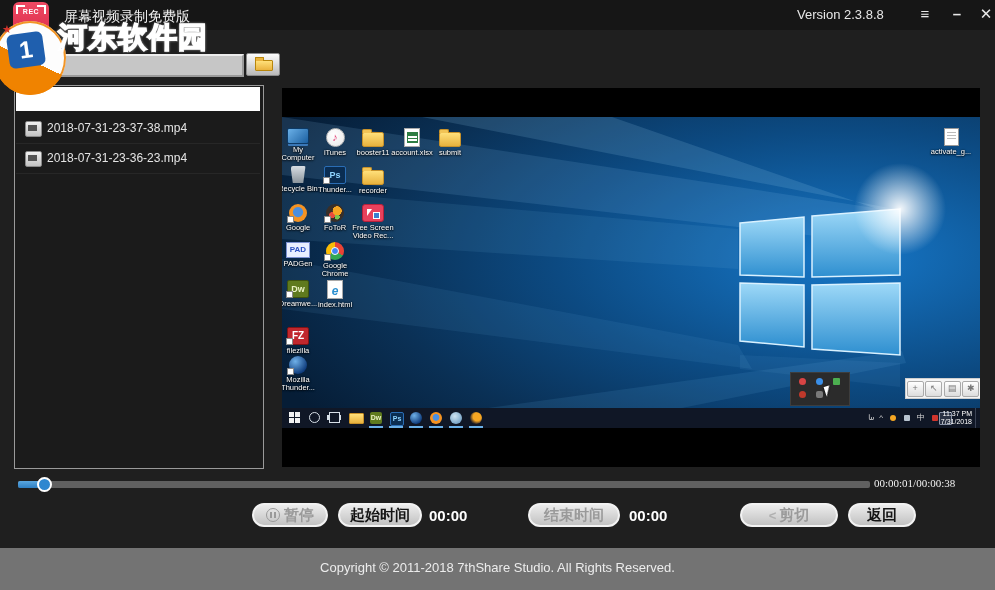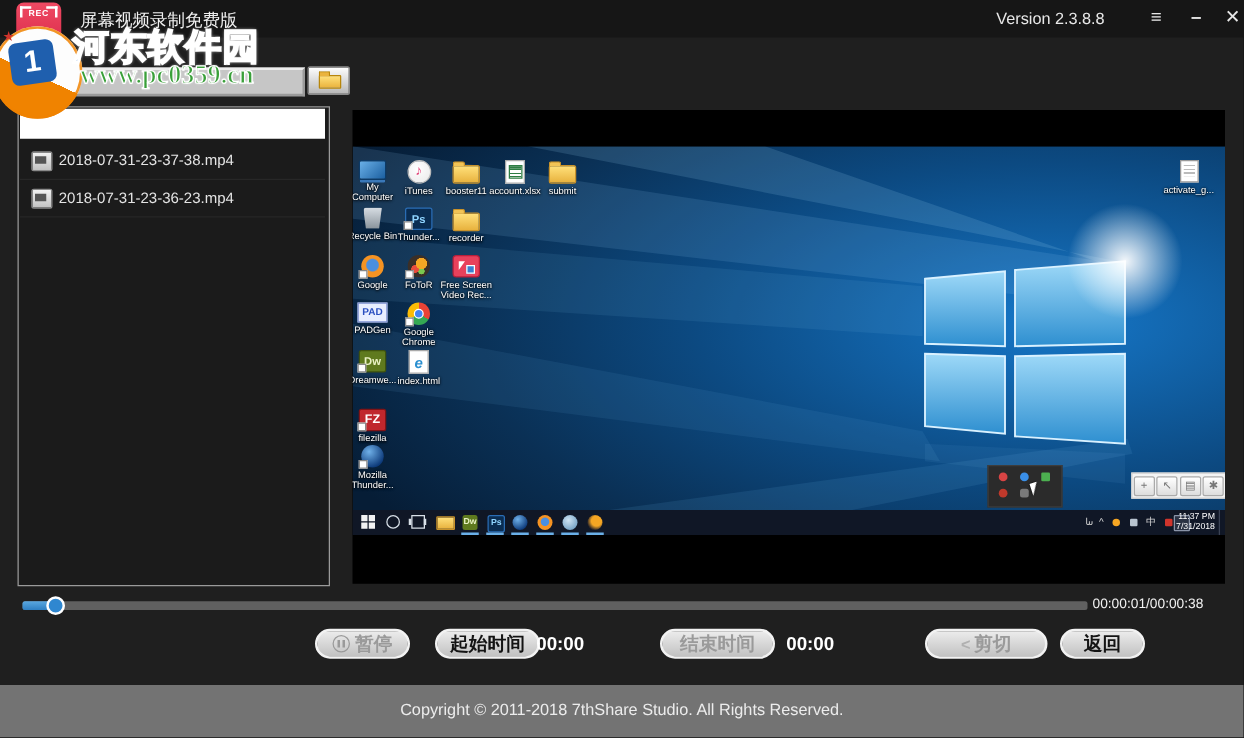--- a/index.html
+++ b/index.html
@@ -150,21 +150,21 @@
                 filter:drop-shadow(0 0 1px #000);}
   .mini-toolbar{position:absolute;left:623px;top:261px;width:74px;height:19px;background:#f4f4f4;
                 border:1px solid #cfcfcf;display:flex;align-items:center;justify-content:space-around;}
   .mini-btn{width:15px;height:14px;background:linear-gradient(#fff,#ddd);border:1px solid #aaa;border-radius:2px;
             color:#777;font-size:9px;line-height:13px;text-align:center;}
 
   
   .seek-track{left:18px;top:481px;width:852px;height:7px;background:#606060;border-radius:2px;}
   .seek-fill{position:absolute;left:0;top:0;width:26px;height:7px;background:linear-gradient(#5aa7e0,#2e7fc2);border-radius:2px;}
   .seek-thumb{position:absolute;left:19px;top:-4px;width:11px;height:11px;border-radius:50%;background:#2f87d0;border:2px solid #fff;}
-  .time-display{left:874px;top:477px;color:#f2f2f2;font-size:11px;font-family:Liberation Sans, sans-serif;}
+  .time-display{left:874px;top:477px;color:#f2f2f2;font-size:11px;font-family:Liberation Serif, serif;}
 
   .pill{position:absolute;top:503px;height:24px;border-radius:13px;border:2px solid #f2f2f2;
         background:linear-gradient(#ececec,#c2c2c2);font-weight:bold;font-size:15px;
         display:flex;align-items:center;justify-content:center;box-sizing:border-box;cursor:default;}
   .pill.disabled{color:#9a9a9a;}
   .pill.enabled{color:#141414;}
   .pause-glyph{display:inline-block;width:12px;height:12px;border:1.5px solid #9a9a9a;border-radius:50%;
                position:relative;margin-right:4px;}
   .pause-glyph::before{content:"";position:absolute;left:3px;top:3px;width:2px;height:6px;background:#9a9a9a;box-shadow:4px 0 0 #9a9a9a;}
   .cut-glyph{color:#b0b0b0;margin-right:3px;font-size:13px;}
@@ -194,21 +194,20 @@
   <div class="abs ver">Version 2.3.8.8</div>
   <div class="abs wctl menu">≡</div>
   <div class="abs wctl min">–</div>
   <div class="abs wctl close">✕</div>
 
   <div class="abs wm-logo">
     <div class="star">★</div>
     <div class="blue1">1</div>
   </div>
   <div class="abs wm-name">河东软件园</div>
-  <div class="abs wm-url">www.pc0359.cn</div>
 
   <input class="abs path-input" value="D:\" style="">
   <div class="abs folder-btn">
     <div class="fold"></div>
   </div>
 
   <div class="abs file-panel">
     <div class="list-head"></div>
     <div class="frow" style="top:27px">
       <div class="ficon"></div>
@@ -411,21 +410,21 @@
   <div class="abs seek-track">
     <div class="seek-fill"></div>
     <div class="seek-thumb"></div>
   </div>
   <div class="abs time-display">00:00:01/00:00:38</div>
 
   <div class="pill disabled" style="left:252px;width:76px">
     <span class="pause-glyph"></span>
     <span>暂停</span>
   </div>
-  <div class="pill enabled" style="left:348px;width:84px">
+  <div class="pill enabled" style="left:338px;width:84px">
     <span>起始时间</span>
   </div>
   <div class="abs tval" style="left:429px">00:00</div>
   <div class="pill disabled" style="left:528px;width:92px">
     <span>结束时间</span>
   </div>
   <div class="abs tval" style="left:629px">00:00</div>
   <div class="pill disabled" style="left:740px;width:98px">
     <span class="cut-glyph">&lt;</span>
     <span>剪切</span>

